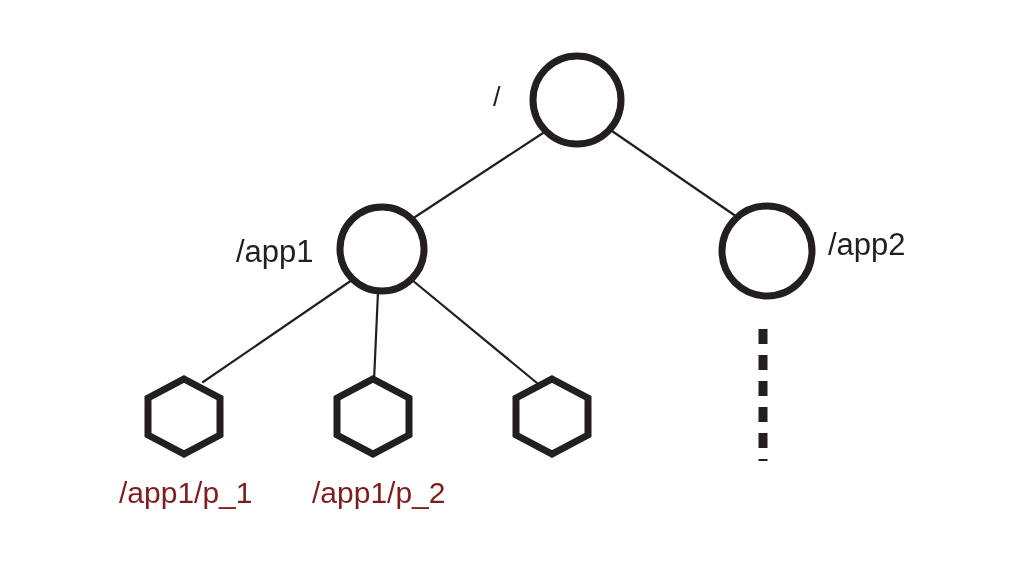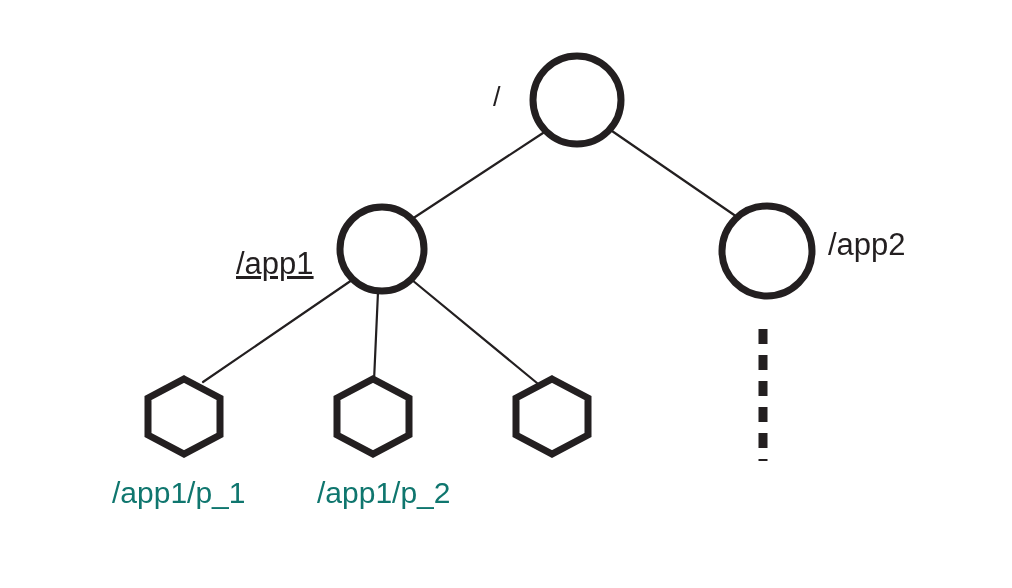--- a/index.html
+++ b/index.html
@@ -34,22 +34,23 @@
     letter-spacing: 0px;
   }
   .label-root {
     font-size: 27px;
   }
   .leaf-label {
     position: absolute;
     font-family: "Liberation Sans", sans-serif;
     font-size: 30px;
     line-height: 1;
-    color: #0f766e;
+    color: #7f1d1d;
     white-space: nowrap;
+    margin-left: 7px;
   }
 </style>
 </head>
 <body>
 
 <div id="canvas">
 
   <svg id="diagram-svg" viewBox="0 0 1012 588" xmlns="http://www.w3.org/2000/svg">
 
     <g>
@@ -72,22 +73,22 @@
       <polygon points="552,379 588,398 588,435 552,454 516,435 516,398" fill="#ffffff" stroke="#231f20" stroke-width="7" stroke-linejoin="miter"></polygon>
     </g>
 
     <g>
       <line x1="763" y1="329" x2="763" y2="461" stroke="#231f20" stroke-width="9" stroke-dasharray="15 11" stroke-linecap="butt"></line>
     </g>
   </svg>
 
   <div class="node-label label-root" style="left:493px; top:84px;">/</div>
 
-  <div class="node-label" style="left:236px; top:248px;text-decoration:underline;">/app1</div>
+  <div class="node-label" style="left:236px; top:236px;">/app1</div>
 
   <div class="node-label" style="left:828px; top:229px;">/app2</div>
 
   <div class="leaf-label" style="left:112px; top:478px;">/app1/p_1</div>
 
-  <div class="leaf-label" style="left:317px; top:478px;">/app1/p_2</div>
+  <div class="leaf-label" style="left:305px; top:478px;">/app1/p_2</div>
 
 
 </div>
 
 </body></html>

